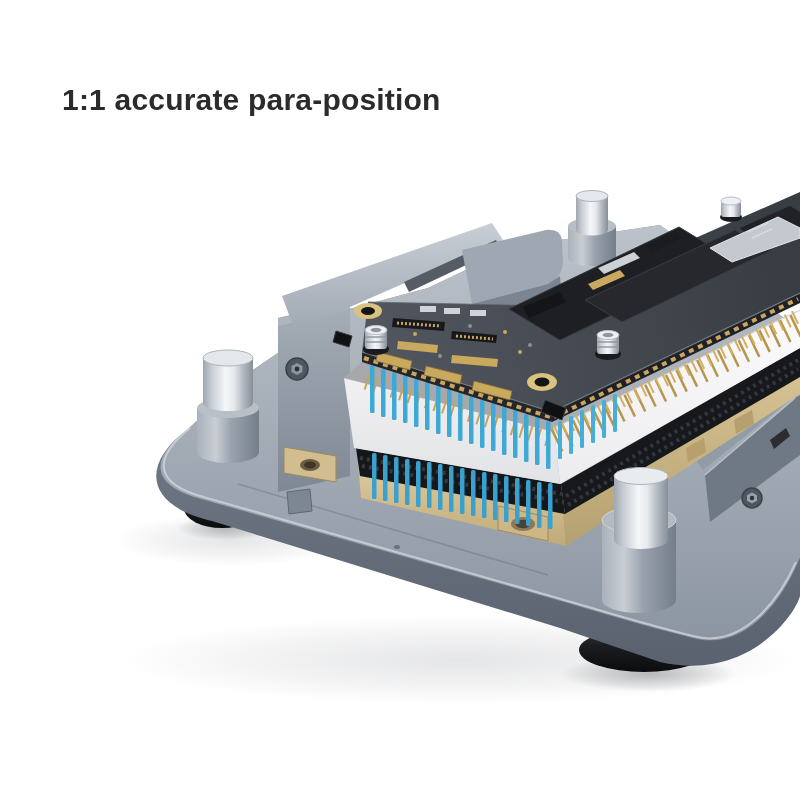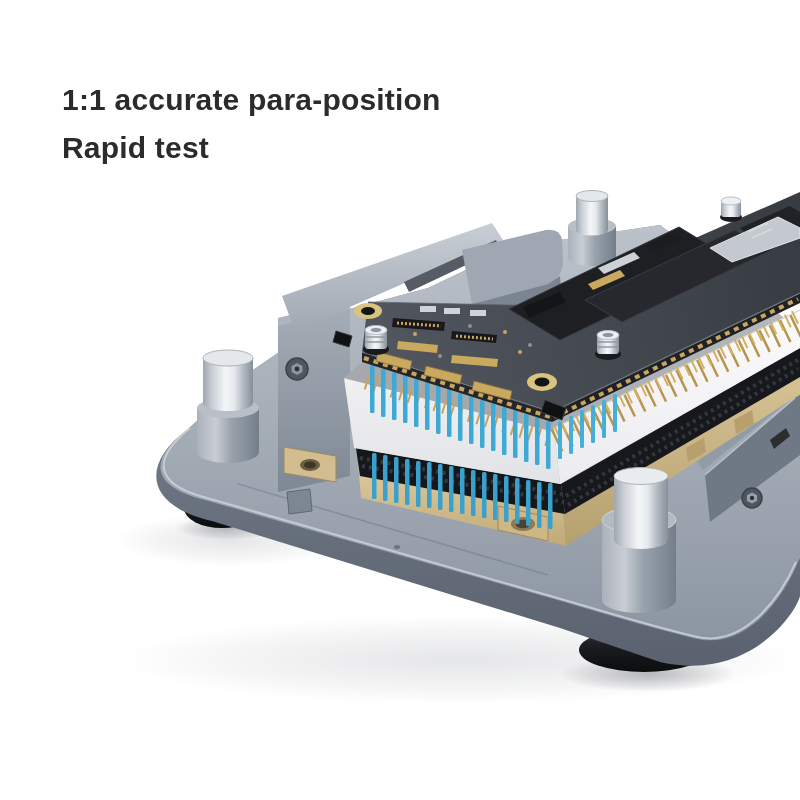--- a/index.html
+++ b/index.html
@@ -17,21 +17,20 @@
   .heading div{white-space:nowrap;}
   svg{position:absolute;left:0;top:0;}
 </style>
 </head>
 <body>
 
 <div class="hero">
 
   <div class="heading">
     <div>1:1 accurate para-position</div>
-    <div>Rapid test</div>
   </div>
 
   <svg width="800" height="800" viewBox="0 0 800 800">
     <defs>
       <radialGradient id="shGrad">
         <stop offset="0%" stop-color="rgba(70,76,88,0.14)"></stop>
         <stop offset="65%" stop-color="rgba(70,76,88,0.06)"></stop>
         <stop offset="100%" stop-color="rgba(70,76,88,0)"></stop>
       </radialGradient>
       <radialGradient id="shGradDark">

